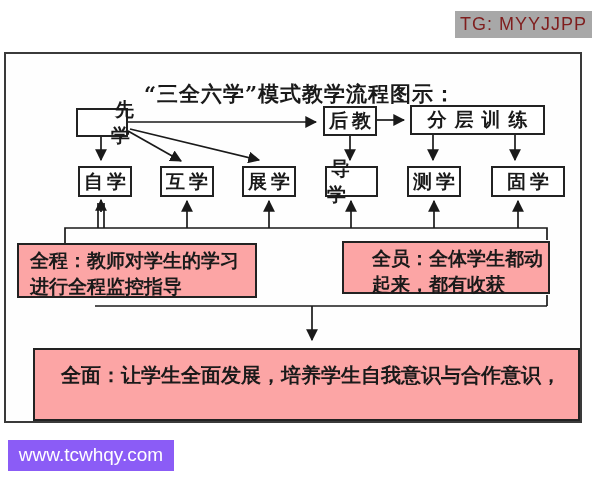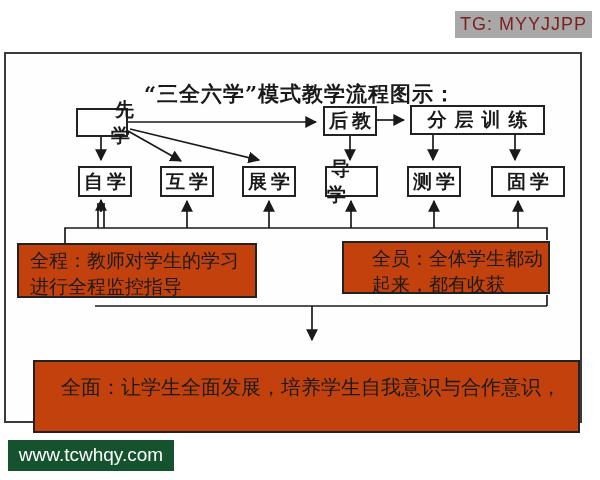--- a/index.html
+++ b/index.html
@@ -12,43 +12,43 @@
   
   .tg-badge{
     left:455px;top:11px;width:137px;height:27px;
     background:#a8a8a8;color:#7f1d1d;
     font-family:"Liberation Sans","DejaVu Sans",sans-serif;
     font-size:18px;line-height:27px;text-align:center;letter-spacing:1px;
   }
   
   .watermark{
     left:8px;top:440px;width:166px;height:31px;
-    background:#14532d;color:#ffffff;
+    background:#8b5cf6;color:#ffffff;
     font-family:"Liberation Sans","DejaVu Sans",sans-serif;
     font-size:19px;line-height:30px;text-align:center;
   }
   
   .frame{
     left:4px;top:52px;width:578px;height:371px;
     border:2px solid #3a3a3a;background:#fefefe;box-sizing:border-box;
   }
   .title{
     left:0;top:57px;width:600px;text-align:center;
     font-size:21px;font-weight:bold;letter-spacing:1px;margin-top:23px;
   }
   
   .node{
     border:2px solid #222222;background:#ffffff;box-sizing:border-box;
     display:flex;align-items:center;justify-content:center;
     font-size:19px;font-weight:bold;letter-spacing:4px;text-indent:4px;
   }
   
   .bigbox{
-    border:2px solid #222222;background:#c2410c;box-sizing:border-box;
-    font-size:19px;font-weight:normal;line-height:26px;
+    border:2px solid #222222;background:#fca5a5;box-sizing:border-box;
+    font-size:19px;font-weight:bold;line-height:26px;
   }
   .bigbox .ln{white-space:nowrap;}
   svg.lines{position:absolute;left:0;top:0;pointer-events:none;}
 </style>
 </head>
 <body>
 
 <div class="abs frame"></div>
 
 <div class="abs title">“三全六学”模式教学流程图示：</div>
@@ -67,21 +67,21 @@
 <div class="abs bigbox" style="left:17px;top:243px;width:240px;height:55px;padding:2px 0 0 11px;">
   <div class="ln">全程：教师对学生的学习</div>
   <div class="ln">进行全程监控指导</div>
 </div>
 
 <div class="abs bigbox" style="left:342px;top:241px;width:208px;height:53px;padding:2px 12px 0 28px;">
   <div class="ln">全员：全体学生都动</div>
   <div class="ln">起来，都有收获</div>
 </div>
 
-<div class="abs bigbox" style="left:33px;top:348px;width:547px;height:73px;padding:9px 8px 0 26px;font-size:20px;line-height:32px;margin-top:12px;">
+<div class="abs bigbox" style="left:33px;top:348px;width:547px;height:73px;padding:9px 8px 0 26px;font-size:20px;line-height:32px;">
   <div class="ln">全面：让学生全面发展，培养学生自我意识与合作意识，</div>
 </div>
 
 <svg class="lines" width="600" height="480" viewBox="0 0 600 480">
   <defs>
     <marker id="arr" viewBox="0 0 10 10" refX="9" refY="5" markerWidth="7" markerHeight="7" orient="auto-start-reverse">
       <path d="M0,0 L10,5 L0,10 z" fill="#1a1a1a"></path>
     </marker>
   </defs>
   <g stroke="#1a1a1a" stroke-width="1.7" fill="none">

